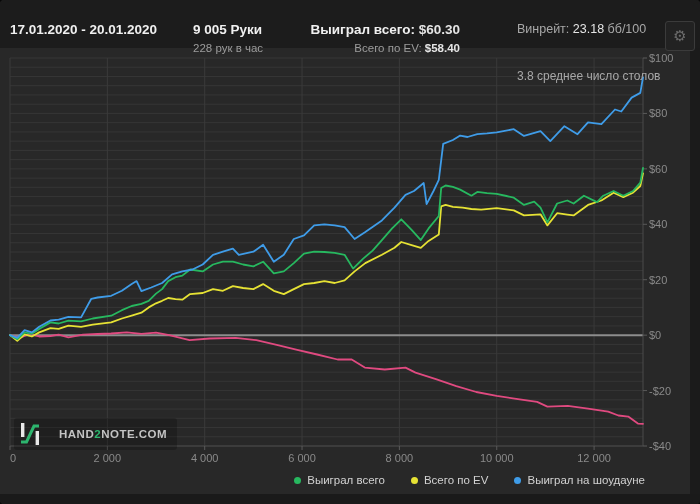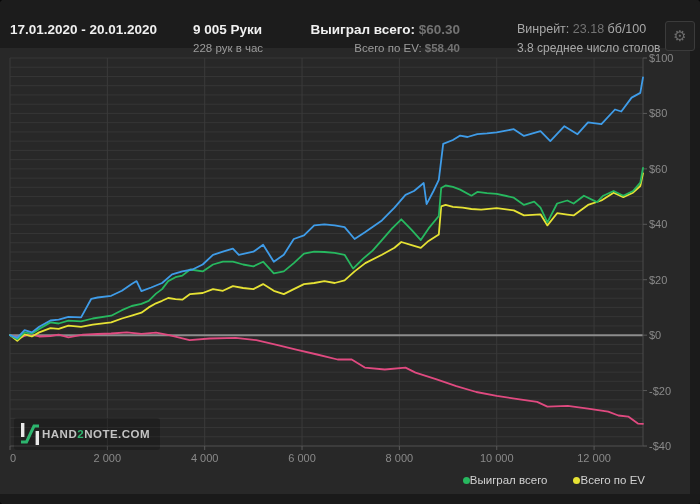--- a/index.html
+++ b/index.html
@@ -7,38 +7,38 @@
           box-shadow:0 0 0 1px #000;border-radius:4px;}
   
   .topbar{position:absolute;top:0;left:0;width:700px;height:48px;background:#1c1c1c;
           display:flex;align-items:flex-start;padding-top:20px;box-sizing:border-box;z-index:3;}
   .col{display:flex;flex-direction:column;line-height:1.5;}
   .col .r1{font-size:13.5px;font-weight:bold;color:#f0f0f0;white-space:nowrap;}
   .col .r2{font-size:11.5px;color:#9c9c9c;white-space:nowrap;}
   .c1{margin-left:10px;width:183px;}
   .c2{width:110px;}
   .c3{width:157px;text-align:right;}
-  .c4{margin-left:57px;width:140px;}
+  .c4{margin-left:57px;width:140px;gap:28px;}
   .c4 .r1{font-weight:normal;font-size:12.5px;color:#a8a8a8;}
   .c4 .r2{font-size:12px;color:#a8a8a8;}
-  .money{color:#737373;}
+  .money{color:#e5e5e5;}
   .gearbtn{margin-left:8px;width:28px;height:28px;margin-top:1px;border:1px solid #3b3b3b;border-radius:3px;
            background:#222;color:#6b6b6b;font-size:15px;line-height:28px;text-align:center;cursor:pointer;
            user-select:none;}
   
   svg.plot{position:absolute;top:0;left:0;z-index:1;}
   .rightstrip{position:absolute;top:0;right:0;width:10px;height:504px;background:#1b1b1b;z-index:2;}
   .footstrip{position:absolute;bottom:0;left:0;width:700px;height:10px;background:#1a1a1a;z-index:4;}
   
   .legend{position:absolute;top:474px;left:0;width:645px;display:flex;justify-content:flex-end;
           gap:26px;z-index:3;}
-  .legend-item{display:flex;align-items:center;font-size:11.5px;color:#d2d2d2;cursor:pointer;}
+  .legend-item{display:flex;align-items:center;gap:6px;font-size:11.5px;color:#d2d2d2;cursor:pointer;}
   .legend-dot{width:7px;height:7px;border-radius:50%;}
   
-  .logo{position:absolute;left:14px;top:418px;display:flex;align-items:center;gap:2px;
+  .logo{position:absolute;left:14px;top:418px;display:flex;align-items:center;gap:19px;
         background:rgba(0,0,0,0.22);padding:4px 10px 4px 6px;border-radius:3px;z-index:2;}
   .logo-text{font-size:11.5px;font-weight:bold;letter-spacing:0.5px;color:#c3c3c3;}
   .logo-text .g{color:#2db56e;}
 </style>
 </head>
 <body>
 
 <div class="window">
 
   <div class="topbar">
@@ -162,16 +162,20 @@
 
   <div class="legend" id="legend">
       <div class="legend-item">
         <span class="legend-dot" style="background: rgb(39, 184, 95);"></span>
         <span>Выиграл всего</span>
       </div>
       <div class="legend-item">
         <span class="legend-dot" style="background: rgb(230, 226, 52);"></span>
         <span>Всего по EV</span>
       </div>
+      <div class="legend-item">
+        <span class="legend-dot" style="background: rgb(63, 156, 232);"></span>
+        <span>Выиграл на шоудауне</span>
+      </div>
     </div>
 
   <div class="footstrip"></div>
 </div>
 
 </body></html>

